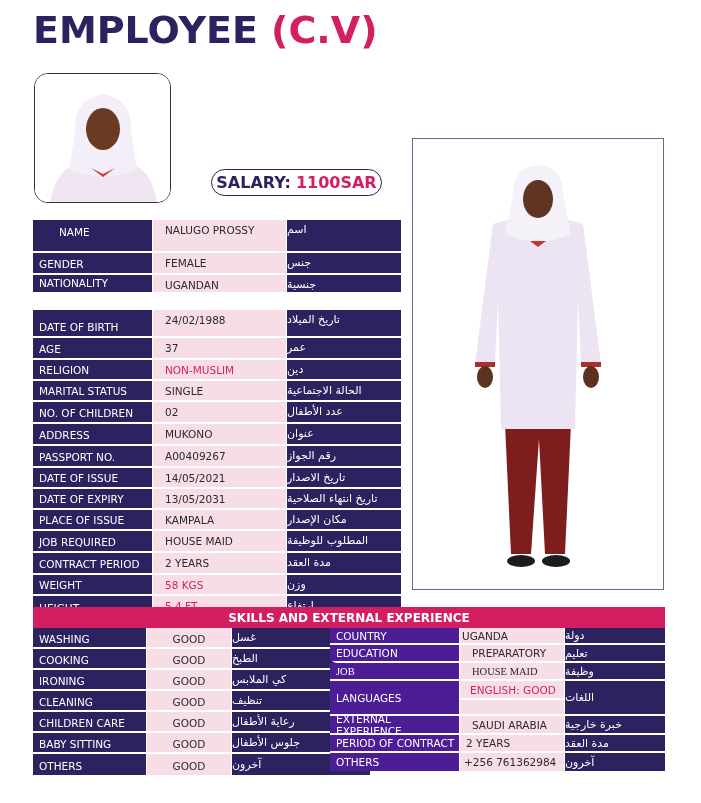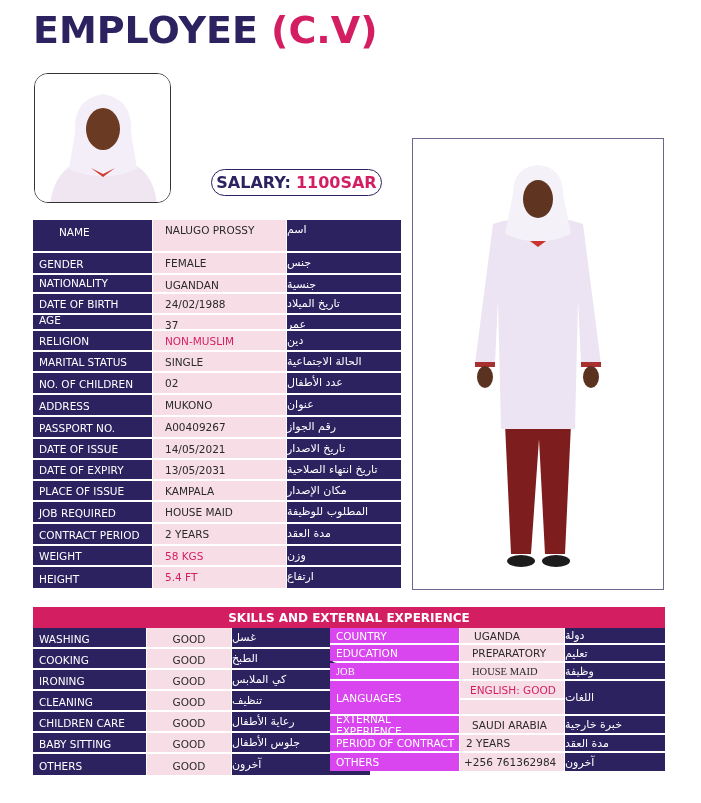--- a/index.html
+++ b/index.html
@@ -71,21 +71,21 @@
     display: flex; align-items: center; justify-content: center; padding-top: 2px;
     border-left: 1px solid #fff; border-right: 1px solid #fff;
   }
   .sk-ar {
     flex: 1; background: #2c2260; color: #fff; font-size: 11px;
     display: flex; align-items: center; justify-content: flex-end; padding-right: 8px;
     direction: rtl;
   }
   .skills-right { position: absolute; left: 330px; top: 628px; width: 335px; }
   .ex-label {
-    width: 129px; background: #d946ef; color: #fff; font-size: 10.5px;
+    width: 129px; background: #4c1d95; color: #fff; font-size: 10.5px;
     display: flex; align-items: center; padding-left: 6px;
   }
   .ex-val {
     width: 106px; background: #f7dde6; color: #2a2a2a; font-size: 10.5px;
     display: flex; align-items: center; padding-left: 10px;
     border-left: 1px solid #fff; border-right: 1px solid #fff; white-space: nowrap;
   }
   .ex-ar {
     flex: 1; background: #2c2260; color: #fff; font-size: 11px;
     display: flex; align-items: center; justify-content: flex-end; padding-right: 8px;
@@ -149,26 +149,26 @@
   <div class="row" style="height:22px;">
     <div class="c-label">GENDER</div>
     <div class="c-val">FEMALE</div>
     <div class="c-ar">جنس</div>
   </div>
   <div class="row" style="height:19px;">
     <div class="c-label">NATIONALITY</div>
     <div class="c-val">UGANDAN</div>
     <div class="c-ar">جنسية</div>
   </div>
-  <div class="row" style="height:21px;">
+  <div class="row" style="height:28px;margin-top:16px;">
     <div class="c-label">DATE OF BIRTH</div>
     <div class="c-val">24/02/1988</div>
     <div class="c-ar">تاريخ الميلاد</div>
   </div>
-  <div class="row" style="height:16px;border-radius:7px;">
+  <div class="row" style="height:22px;border-radius:7px;">
     <div class="c-label">AGE</div>
     <div class="c-val">37</div>
     <div class="c-ar">عمر</div>
   </div>
   <div class="row" style="height:21px;">
     <div class="c-label">RELIGION</div>
     <div class="c-val pink">NON-MUSLIM</div>
     <div class="c-ar">دين</div>
   </div>
   <div class="row" style="height:21px;">
@@ -264,21 +264,21 @@
   <div class="row">
     <div class="sk-label">OTHERS</div>
     <div class="sk-val">GOOD</div>
     <div class="sk-ar">آخرون</div>
   </div>
 </div>
 
 <div class="skills-right">
   <div class="row" style="height:17px;">
     <div class="ex-label">COUNTRY</div>
-    <div class="ex-val" style="padding-left:14px;">UGANDA</div>
+    <div class="ex-val" style="padding-left:2px;">UGANDA</div>
     <div class="ex-ar">دولة</div>
   </div>
   <div class="row" style="height:18px;border-radius:7px;">
     <div class="ex-label">EDUCATION</div>
     <div class="ex-val" style="padding-left:12px;">PREPARATORY</div>
     <div class="ex-ar">تعليم</div>
   </div>
   <div class="row" style="height:18px;font-family:Liberation Serif, serif;">
     <div class="ex-label">JOB</div>
     <div class="ex-val" style="padding-left:12px;">HOUSE MAID</div>

